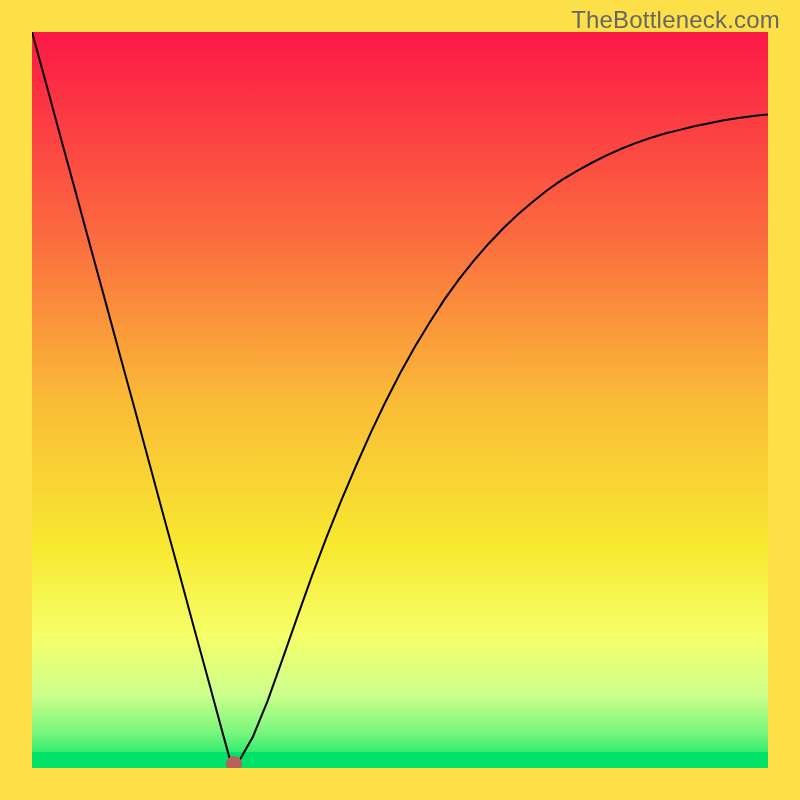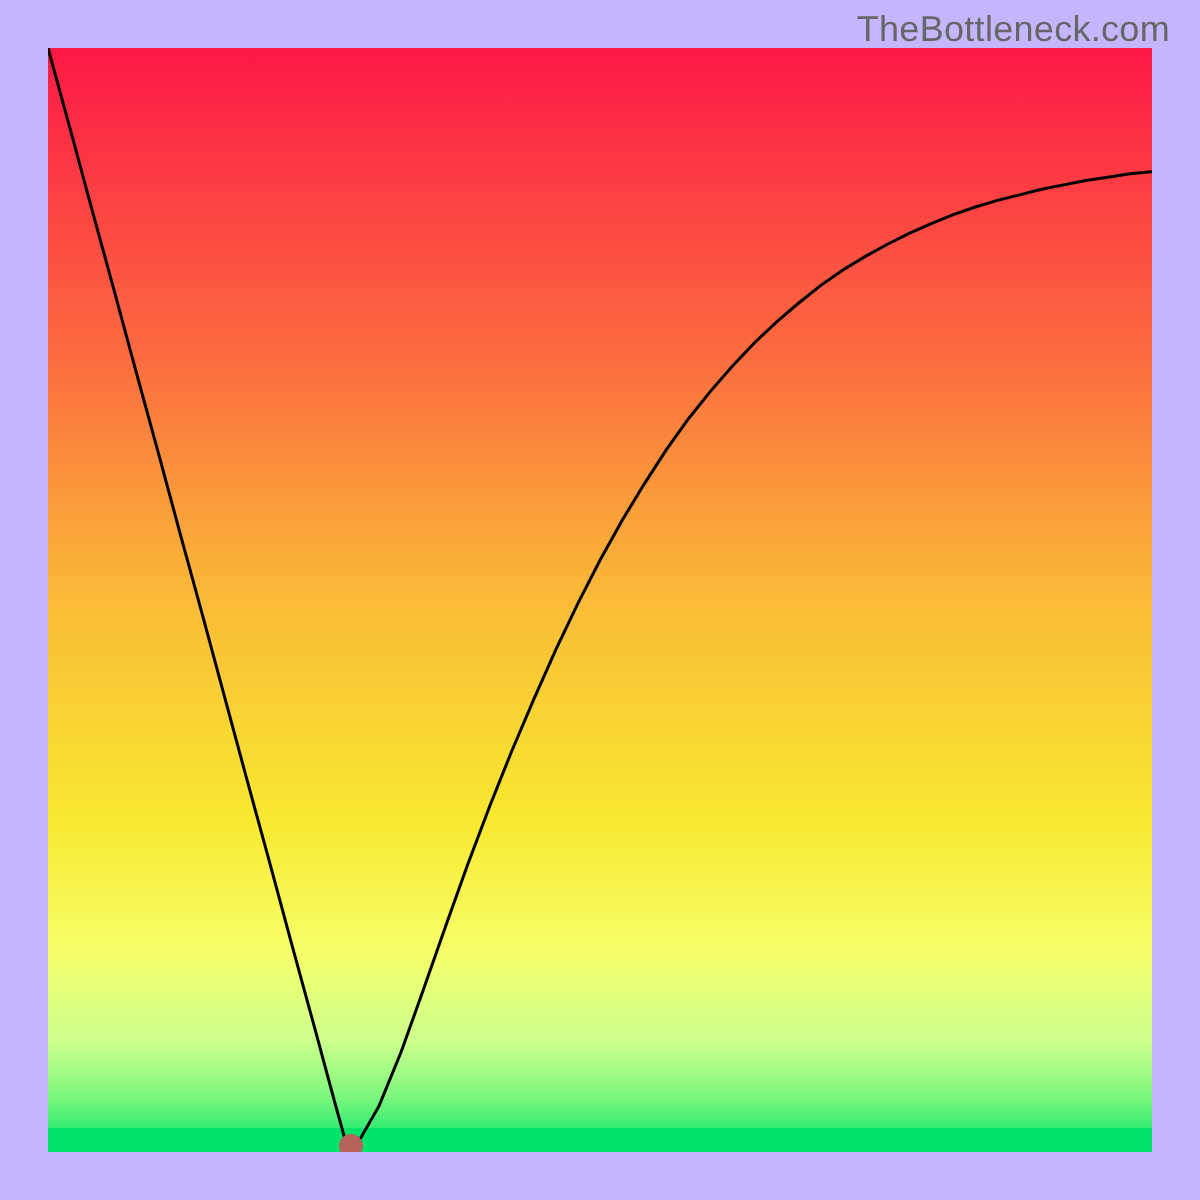--- a/index.html
+++ b/index.html
@@ -1,20 +1,20 @@
 <!DOCTYPE html>
 <html><head>
 <meta charset="utf-8">
 <style>
   * { margin: 0; padding: 0; box-sizing: border-box; }
   html, body { width: 800px; height: 800px; overflow: hidden; background: #000; }
   .frame {
     width: 800px;
     height: 800px;
-    background: #c4b5fd;
+    background: #fde047;
     position: relative;
     text-align: right;
   }
   .watermark {
     position: absolute;
     top: 6px;
     right: 20px;
     color: #666;
     font-family: Arial, Helvetica, sans-serif;
     font-size: 24px;

